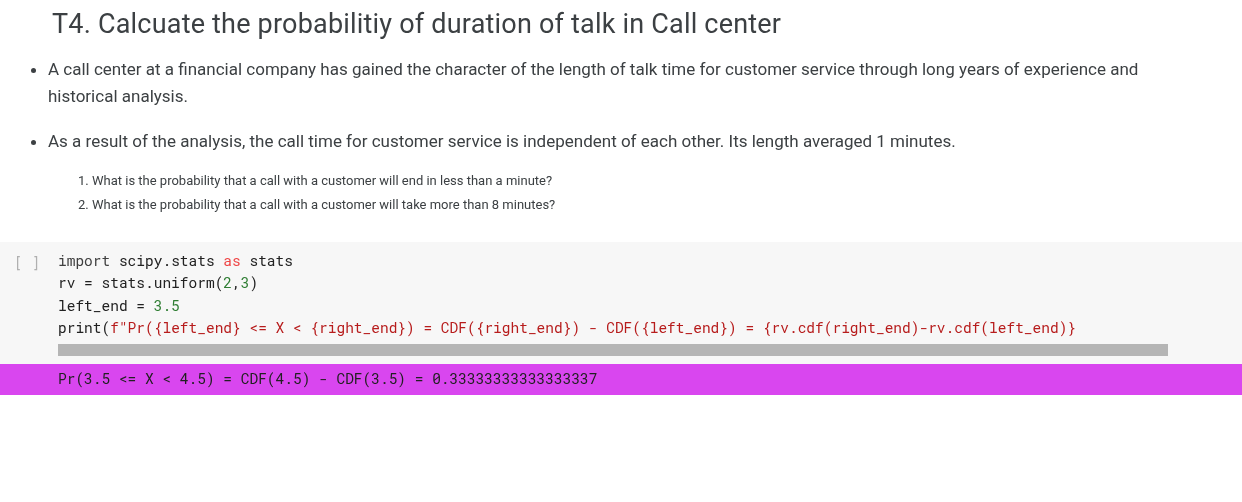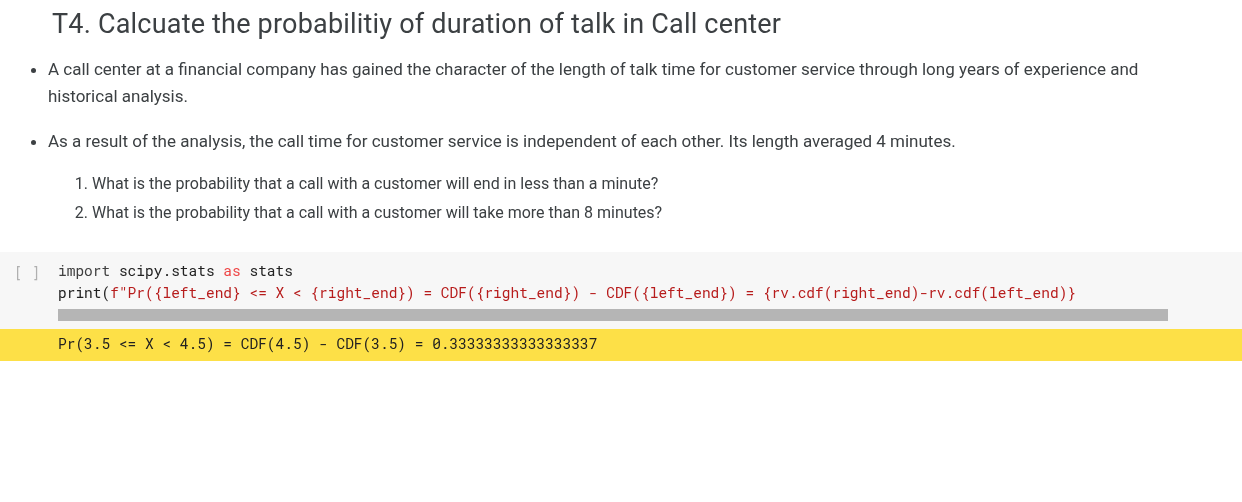--- a/index.html
+++ b/index.html
@@ -30,21 +30,21 @@
       color: #3c4043;
     }
     .content-list > li {
       margin-bottom: 18px;
       padding-right: 34px;
     }
     .ordered-list {
       list-style: decimal;
       padding: 0 0 0 44px;
       margin-top: 14px;
-      font-size: 16px;
+      font-size: 13px;
       line-height: 1.7;
       color: #3c4043;
     }
     .ordered-list > li {
       margin-bottom: 2px;
     }
     .code-cell {
       display: flex;
       background: #f7f7f7;
       margin-top: 26px;
@@ -92,45 +92,47 @@
       position: absolute;
       left: 0;
       top: 0;
       width: 0;
     }
     .output-area {
       padding: 4px 0 6px 58px;
       font-family: "Roboto Mono", "Courier New", monospace;
       font-size: 14.5px;
       line-height: 1.5;
-      background: #fde047;
+      background: #d946ef;
       color: #212121;
       white-space: pre;
     }
   </style>
 </head>
 <body>
 
 <h2 class="heading">T4. Calcuate the probabilitiy of duration of talk in Call center</h2>
 
 <ul class="content-list">
   <li>A call center at a financial company has gained the character of the length of talk time for customer service through long years of experience and historical analysis.</li>
   <li>
-    <span>As a result of the analysis, the call time for customer service is independent of each other. Its length averaged 4 minutes.</span>
+    <span>As a result of the analysis, the call time for customer service is independent of each other. Its length averaged 1 minutes.</span>
     <ol class="ordered-list">
       <li>What is the probability that a call with a customer will end in less than a minute?</li>
       <li>What is the probability that a call with a customer will take more than 8 minutes?</li>
     </ol>
   </li>
 </ul>
 
 <div class="code-cell">
   <div class="prompt">[ ]</div>
   <div class="code-body">
     <div class="code-line"><span class="kw-import">import</span><span class="ident"> scipy.stats </span><span class="kw-as">as</span><span class="ident"> stats</span></div>
+    <div class="code-line"><span class="ident">rv = stats.uniform(</span><span class="num">2</span><span class="ident">,</span><span class="num">3</span><span class="ident">)</span></div>
+    <div class="code-line"><span class="ident">left_end = </span><span class="num">3.5</span></div>
     <div class="code-line"></div>
     <div class="code-line"><span class="builtin">print</span><span class="ident">(</span><span class="str">f"Pr({left_end} &lt;= X &lt; {right_end}) = CDF({right_end}) - CDF({left_end}) = {rv.cdf(right_end)-rv.cdf(left_end)}</span></div>
     <div class="scrollbar-track">
       <div class="scrollbar-thumb"></div>
     </div>
   </div>
 </div>
 
 <div class="output-area">Pr(3.5 &lt;= X &lt; 4.5) = CDF(4.5) - CDF(3.5) = 0.33333333333333337</div>
 

